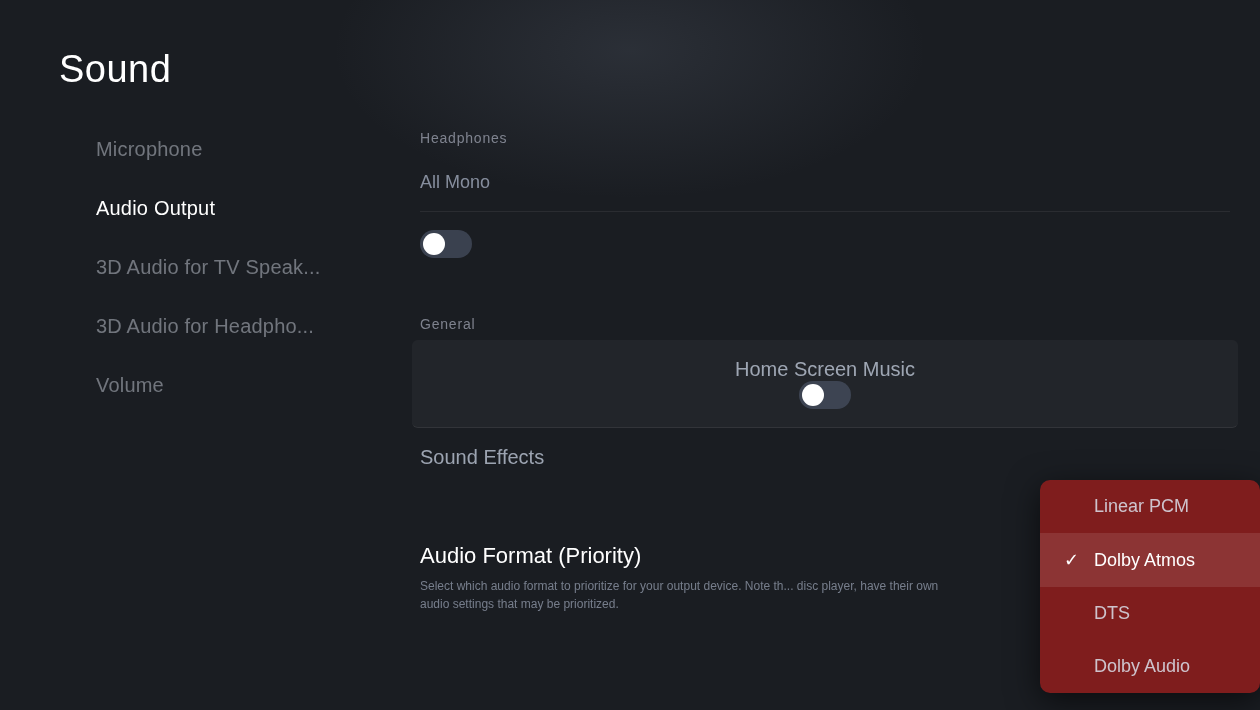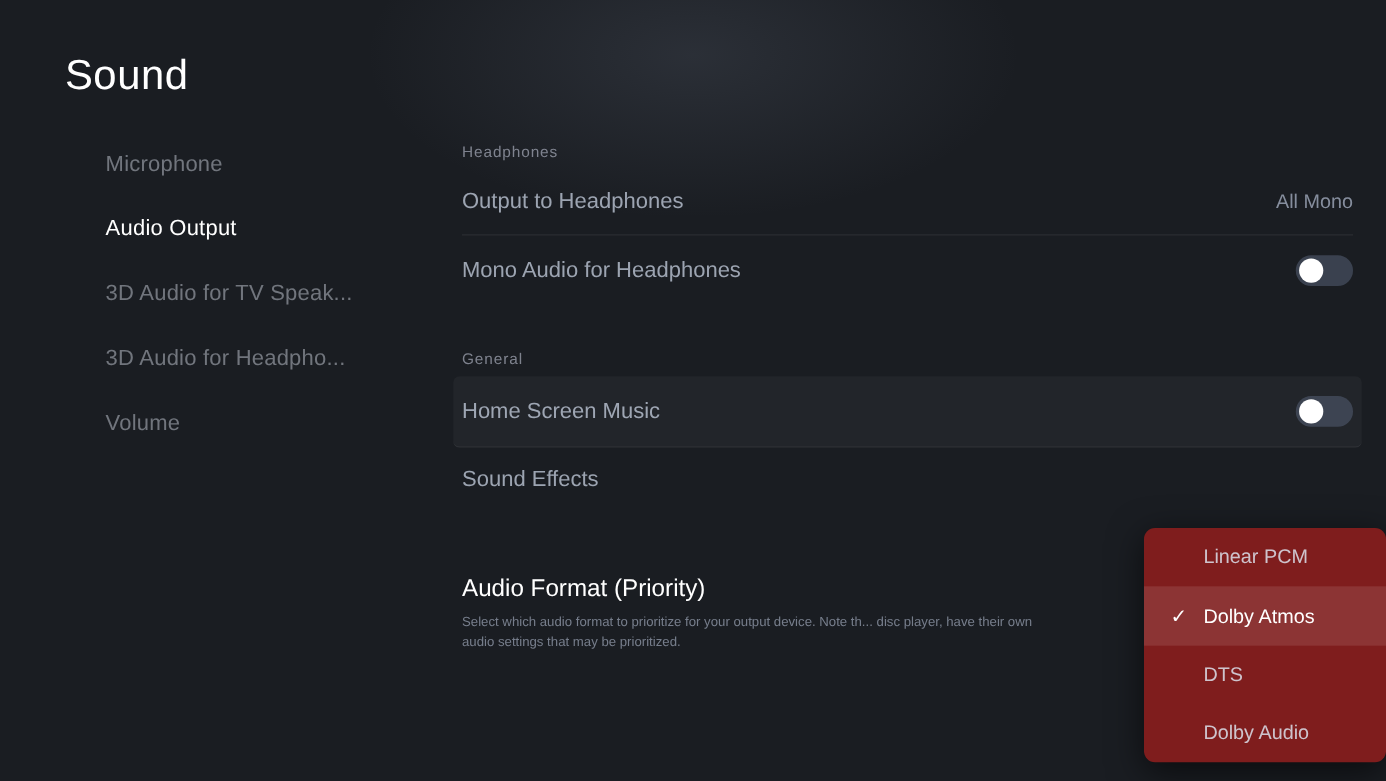--- a/index.html
+++ b/index.html
@@ -136,20 +136,21 @@
     .general-section {
       margin-top: 40px;
     }
 
     
     .setting-row.focused {
       background: rgba(255,255,255,0.04);
       border-radius: 6px;
       padding: 18px 8px;
       margin: 0 -8px;
+      flex-direction: column;
     }
 
     
     .audio-format-block {
       padding: 18px 0 10px;
     }
 
     .audio-format-title {
       font-size: 22px;
       font-weight: 500;
@@ -221,26 +222,24 @@
   <div class="sidebar-item">3D Audio for Headpho...</div>
   <div class="sidebar-item">Volume</div>
 </nav>
 
 <div class="main-content">
 
   <div class="headphones-section">
     <div class="section-label">Headphones</div>
 
     <div class="setting-row">
-      <span class="setting-label">Output to Headphones</span>
       <span class="setting-value">All Mono</span>
     </div>
 
     <div class="setting-row">
-      <span class="setting-label">Mono Audio for Headphones</span>
       <div class="toggle off"></div>
     </div>
   </div>
 
   <div class="general-section">
     <div class="section-label">General</div>
 
     <div class="setting-row focused">
       <span class="setting-label">Home Screen Music</span>
       <div class="toggle off"></div>

